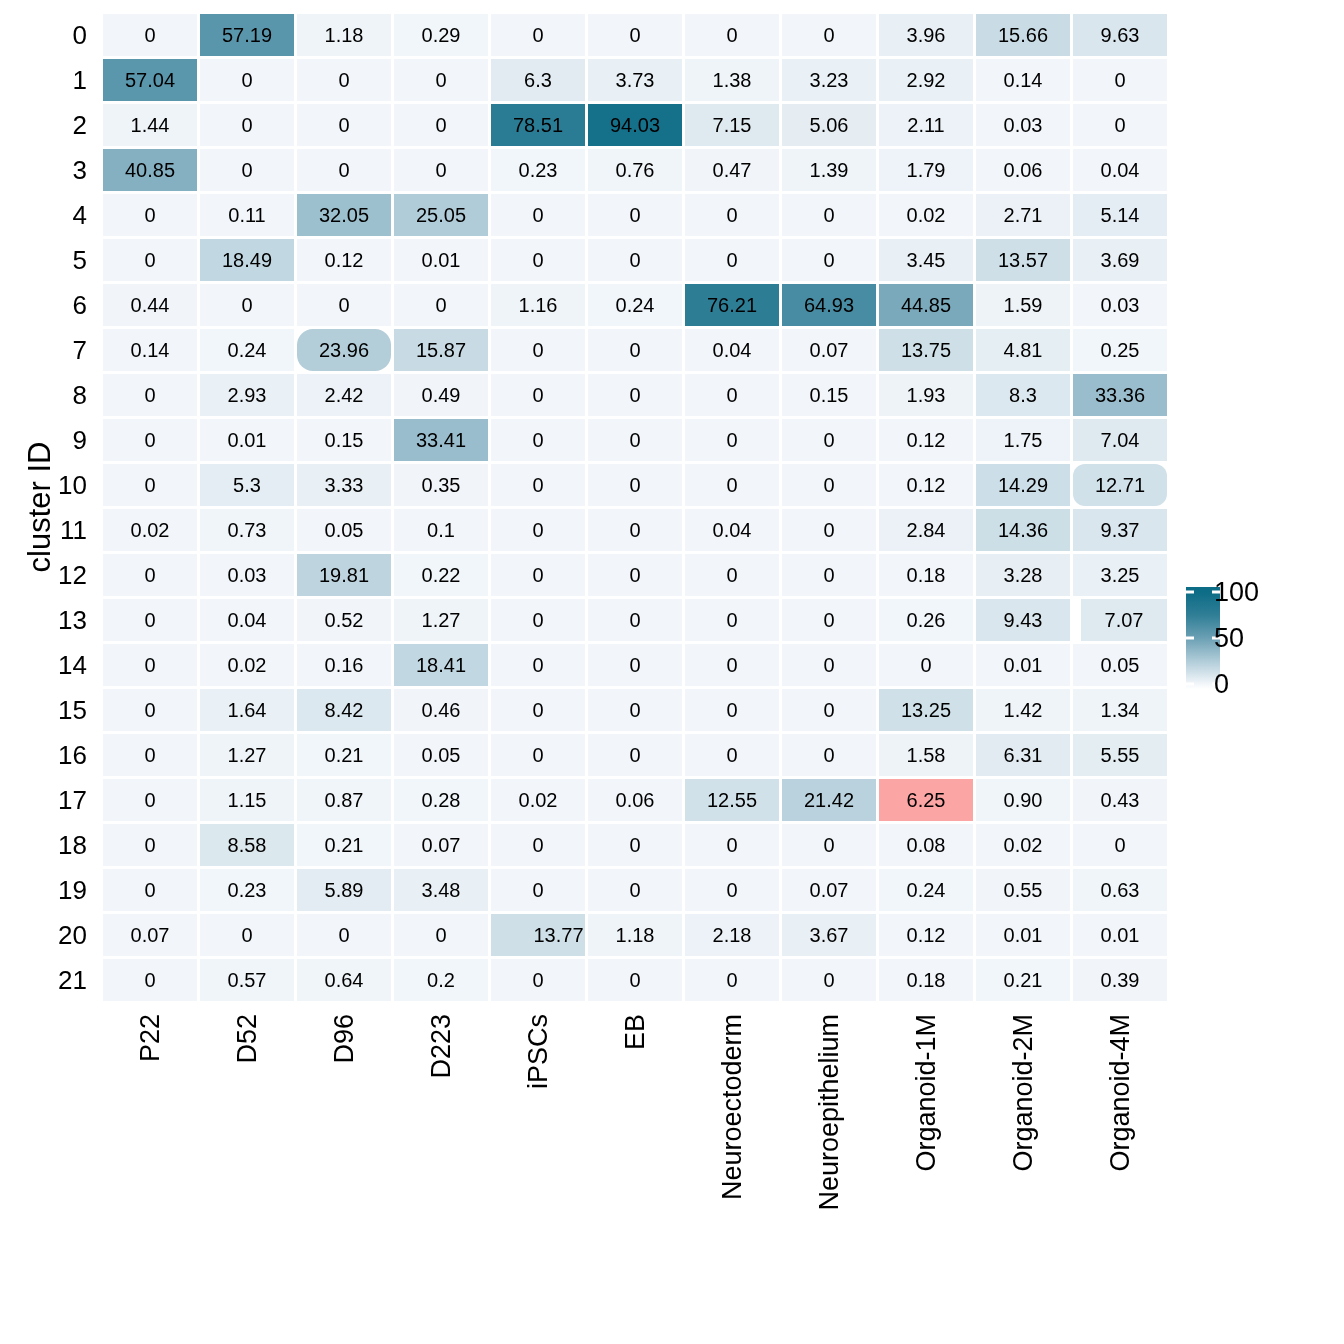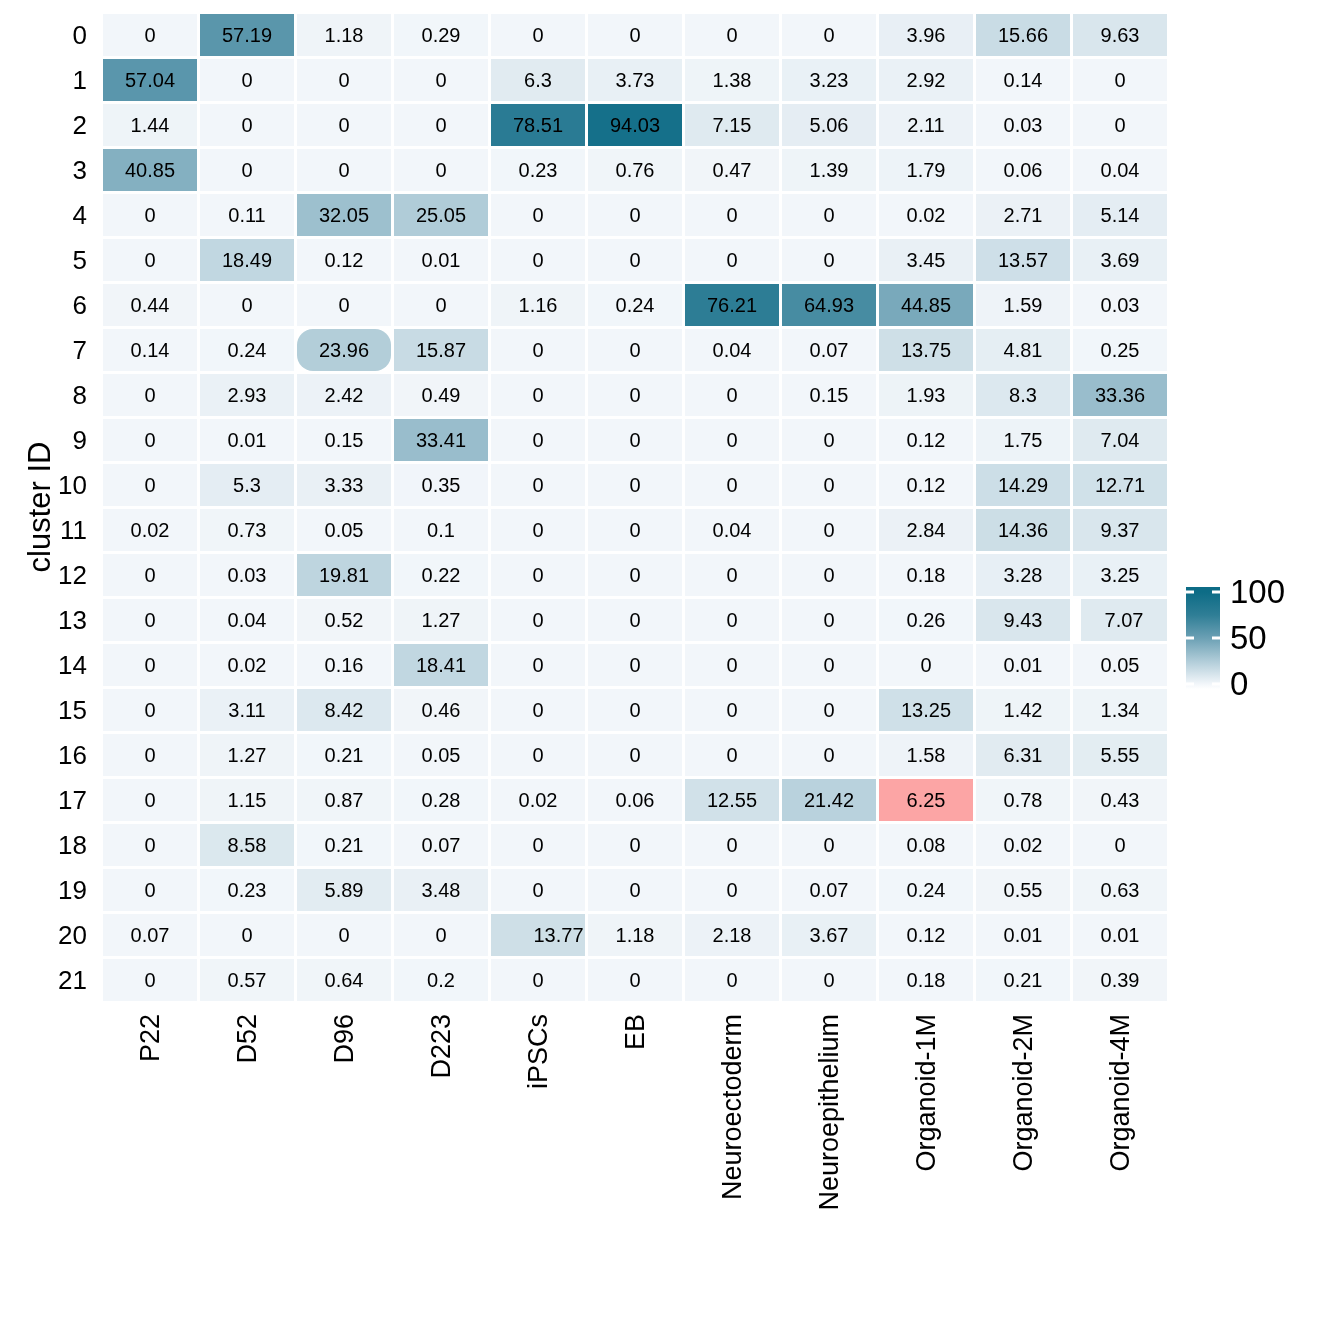--- a/index.html
+++ b/index.html
@@ -49,21 +49,21 @@
   }
 
   
   .legend{position:absolute;left:1186px;top:582px;width:158px;}
   .legend-title{font-weight:bold;font-size:26px;line-height:1.42;color:#000;}
   .legend-bar-wrap{position:relative;margin-top:5px;height:110px;}
   .legend-bar{position:relative;width:34px;height:102px;}
   .ldash{position:absolute;width:8px;height:3px;background:#ffffff;transform:translateY(-50%);}
   .ldash.left{left:0;}
   .ldash.right{right:0;}
-  .llab{position:absolute;left:44px;transform:translateY(-50%);font-size:33px;color:#000;}
+  .llab{position:absolute;left:28px;transform:translateY(-50%);font-size:27px;color:#000;}
 </style>
 </head>
 <body>
 
 <div class="figure">
 
   <div class="y-title">cluster ID</div>
 
   <div class="grid" id="heatmap-grid">
       <div class="ylab">0</div>
@@ -190,21 +190,21 @@
       <div class="cell" style="background: rgb(242, 246, 250);">0</div>
       <div class="cell" style="background: rgb(228, 237, 243);">5.3</div>
       <div class="cell" style="background: rgb(233, 240, 245);">3.33</div>
       <div class="cell" style="background: rgb(241, 245, 250);">0.35</div>
       <div class="cell" style="background: rgb(242, 246, 250);">0</div>
       <div class="cell" style="background: rgb(242, 246, 250);">0</div>
       <div class="cell" style="background: rgb(242, 246, 250);">0</div>
       <div class="cell" style="background: rgb(242, 246, 250);">0</div>
       <div class="cell" style="background: rgb(242, 246, 250);">0.12</div>
       <div class="cell" style="background: rgb(204, 222, 231);">14.29</div>
-      <div class="cell" style="background: rgb(208, 225, 233);">12.71</div>
+      <div class="cell" style="background: rgb(208, 225, 233); border-radius: 12px;">12.71</div>
       <div class="ylab">11</div>
       <div class="cell" style="background: rgb(242, 246, 250);">0.02</div>
       <div class="cell" style="background: rgb(240, 245, 249);">0.73</div>
       <div class="cell" style="background: rgb(242, 246, 250);">0.05</div>
       <div class="cell" style="background: rgb(242, 246, 250);">0.1</div>
       <div class="cell" style="background: rgb(242, 246, 250);">0</div>
       <div class="cell" style="background: rgb(242, 246, 250);">0</div>
       <div class="cell" style="background: rgb(242, 246, 250);">0.04</div>
       <div class="cell" style="background: rgb(242, 246, 250);">0</div>
       <div class="cell" style="background: rgb(235, 241, 246);">2.84</div>
@@ -241,21 +241,21 @@
       <div class="cell" style="background: rgb(193, 215, 225);">18.41</div>
       <div class="cell" style="background: rgb(242, 246, 250);">0</div>
       <div class="cell" style="background: rgb(242, 246, 250);">0</div>
       <div class="cell" style="background: rgb(242, 246, 250);">0</div>
       <div class="cell" style="background: rgb(242, 246, 250);">0</div>
       <div class="cell" style="background: rgb(242, 246, 250);">0</div>
       <div class="cell" style="background: rgb(242, 246, 250);">0.01</div>
       <div class="cell" style="background: rgb(242, 246, 250);">0.05</div>
       <div class="ylab">15</div>
       <div class="cell" style="background: rgb(242, 246, 250);">0</div>
-      <div class="cell" style="background: rgb(234, 241, 246);">3.11</div>
+      <div class="cell" style="background: rgb(234, 241, 246);">1.64</div>
       <div class="cell" style="background: rgb(220, 232, 239);">8.42</div>
       <div class="cell" style="background: rgb(241, 245, 249);">0.46</div>
       <div class="cell" style="background: rgb(242, 246, 250);">0</div>
       <div class="cell" style="background: rgb(242, 246, 250);">0</div>
       <div class="cell" style="background: rgb(242, 246, 250);">0</div>
       <div class="cell" style="background: rgb(242, 246, 250);">0</div>
       <div class="cell" style="background: rgb(207, 224, 232);">13.25</div>
       <div class="cell" style="background: rgb(238, 244, 248);">1.42</div>
       <div class="cell" style="background: rgb(238, 244, 248);">1.34</div>
       <div class="ylab">16</div>
@@ -273,21 +273,21 @@
       <div class="ylab">17</div>
       <div class="cell" style="background: rgb(242, 246, 250);">0</div>
       <div class="cell" style="background: rgb(239, 244, 248);">1.15</div>
       <div class="cell" style="background: rgb(240, 245, 249);">0.87</div>
       <div class="cell" style="background: rgb(241, 246, 250);">0.28</div>
       <div class="cell" style="background: rgb(242, 246, 250);">0.02</div>
       <div class="cell" style="background: rgb(242, 246, 250);">0.06</div>
       <div class="cell" style="background: rgb(209, 225, 233);">12.55</div>
       <div class="cell" style="background: rgb(185, 210, 221);">21.42</div>
       <div class="cell" style="background: #fca5a5;">6.25</div>
-      <div class="cell" style="background: rgb(240, 245, 249);">0.78</div>
+      <div class="cell" style="background: rgb(240, 245, 249);">0.90</div>
       <div class="cell" style="background: rgb(241, 245, 249);">0.43</div>
       <div class="ylab">18</div>
       <div class="cell" style="background: rgb(242, 246, 250);">0</div>
       <div class="cell" style="background: rgb(219, 232, 238);">8.58</div>
       <div class="cell" style="background: rgb(241, 246, 250);">0.21</div>
       <div class="cell" style="background: rgb(242, 246, 250);">0.07</div>
       <div class="cell" style="background: rgb(242, 246, 250);">0</div>
       <div class="cell" style="background: rgb(242, 246, 250);">0</div>
       <div class="cell" style="background: rgb(242, 246, 250);">0</div>
       <div class="cell" style="background: rgb(242, 246, 250);">0</div>

